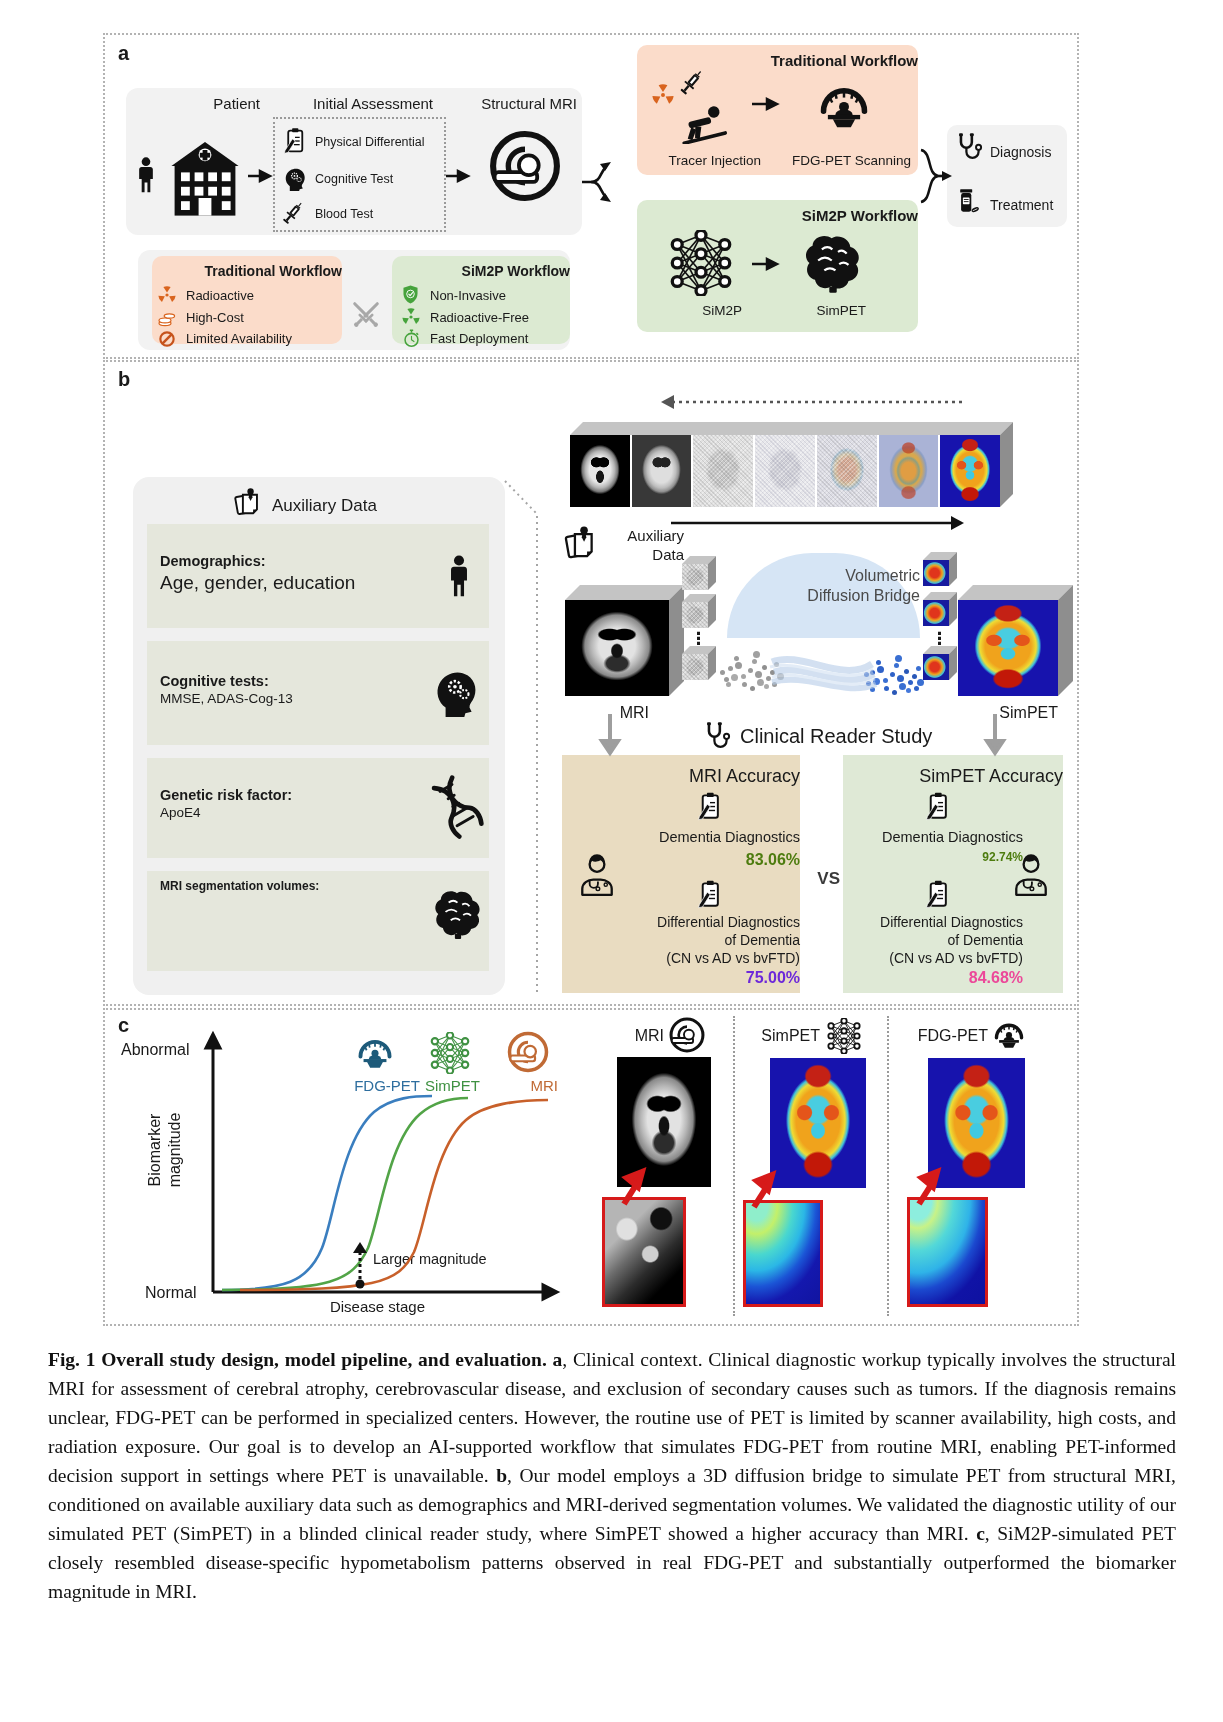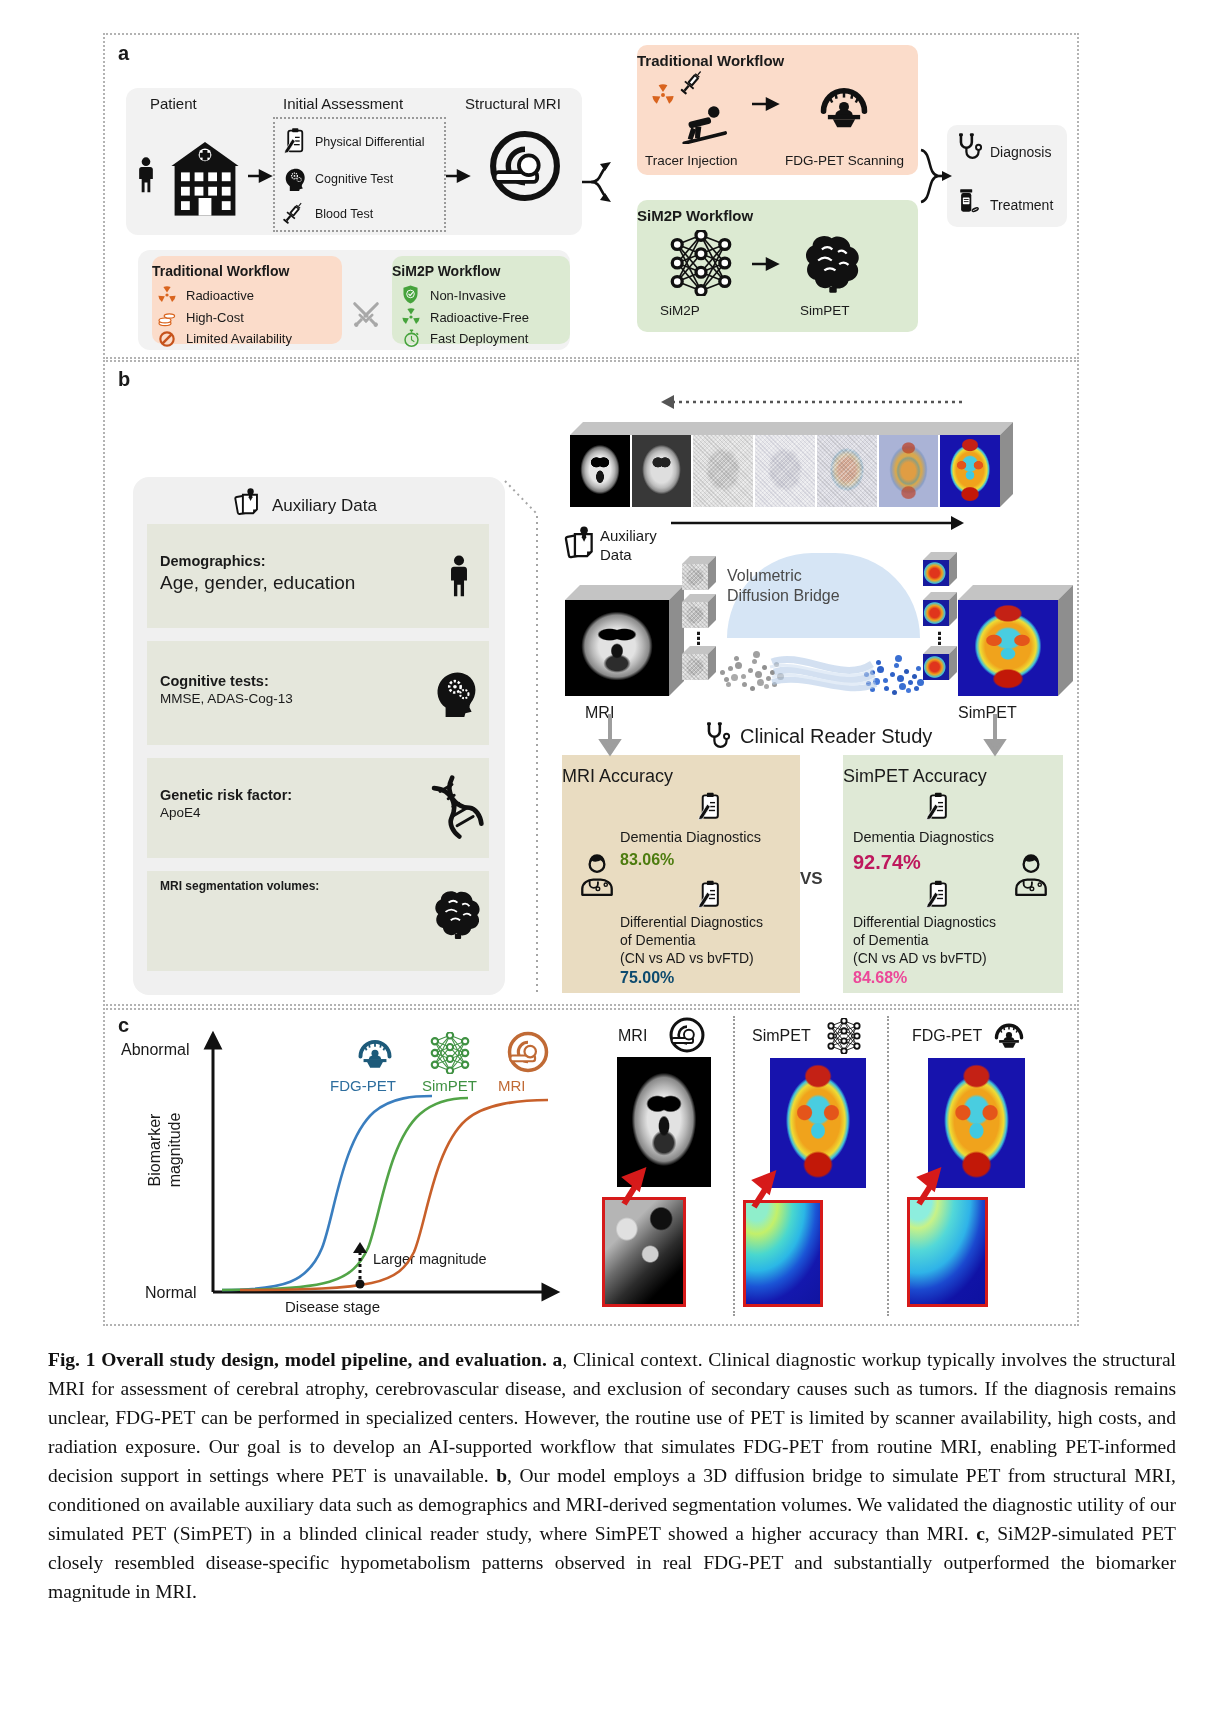--- a/index.html
+++ b/index.html
@@ -2,21 +2,21 @@
 <html><head>
 <meta charset="utf-8">
 <style>
   html,body{margin:0;padding:0;background:#fff}
   #page{position:relative;width:1223px;height:1722px;background:#fff;
         font-family:"Liberation Sans","DejaVu Sans",sans-serif;color:#1a1a1a;overflow:hidden}
   .abs{position:absolute}
   .panel{position:absolute;border:2px dotted #b3b3b3;background:#fff}
   .plab{position:absolute;font-weight:700;font-size:20px}
   .t{position:absolute;line-height:1.25}
-  .tc{text-align:left}
+  .tc{text-align:right}
   .b{font-weight:700}
   .pre{white-space:pre-line}
   .gbox{position:absolute;background:#f2f2f2;border-radius:12px}
   .salmon{background:#fbdcca;border-radius:10px}
   .green{background:#dcead2;border-radius:10px}
   .olive{position:absolute;background:#e5e7dc}
   .tan{position:absolute;background:#e9dcc1}
   .lgreen{position:absolute;background:#dfe9d6}
   .ic{position:absolute;overflow:visible}
   .dotbox{position:absolute;border:2px dotted #9a9a9a}
@@ -518,31 +518,31 @@
   <div class="t tc b" style="left:620px;top:850px;width:180px;font-size:16px;color:#4d7c0f">83.06%</div>
   <svg class="ic" style="left:574px;top:846px;width:46px;height:58px;color:#111">
       <use href="#s-doctor"></use>
     </svg>
   <svg class="ic" style="left:696px;top:878px;width:28px;height:32px;color:#111">
       <use href="#s-clip"></use>
     </svg>
   <div class="t tc pre" style="left:620px;top:913px;width:180px;font-size:14px;line-height:18px">Differential Diagnostics
 of Dementia
 (CN vs AD vs bvFTD)</div>
-  <div class="t tc b" style="left:620px;top:968px;width:180px;font-size:16px;color:#0c4a6e">75.00%</div>
+  <div class="t tc b" style="left:620px;top:968px;width:180px;font-size:16px;color:#6d28d9">75.00%</div>
 
   <div class="t tc b" style="left:800px;top:868px;width:40px;font-size:17px;color:#3a3a3a">VS</div>
 
   <div class="lgreen" style="left:843px;top:755px;width:220px;height:238px"></div>
   <div class="t tc" style="left:843px;top:765px;width:220px;font-size:18px">SimPET Accuracy</div>
   <svg class="ic" style="left:924px;top:790px;width:28px;height:32px;color:#111">
       <use href="#s-clip"></use>
     </svg>
   <div class="t tc" style="left:853px;top:828px;width:170px;font-size:14.5px">Dementia Diagnostics</div>
-  <div class="t tc b" style="left:853px;top:850px;width:170px;font-size:20px;color:#be185d">92.74%</div>
+  <div class="t tc b" style="left:853px;top:850px;width:170px;font-size:12px;color:#4d7c0f">92.74%</div>
   <svg class="ic" style="left:1008px;top:846px;width:46px;height:58px;color:#111">
       <use href="#s-doctor"></use>
     </svg>
   <svg class="ic" style="left:924px;top:878px;width:28px;height:32px;color:#111">
       <use href="#s-clip"></use>
     </svg>
   <div class="t tc pre" style="left:853px;top:913px;width:170px;font-size:14px;line-height:18px">Differential Diagnostics
 of Dementia
 (CN vs AD vs bvFTD)</div>
   <div class="t tc b" style="left:853px;top:968px;width:170px;font-size:16px;color:#ec4899">84.68%</div>

